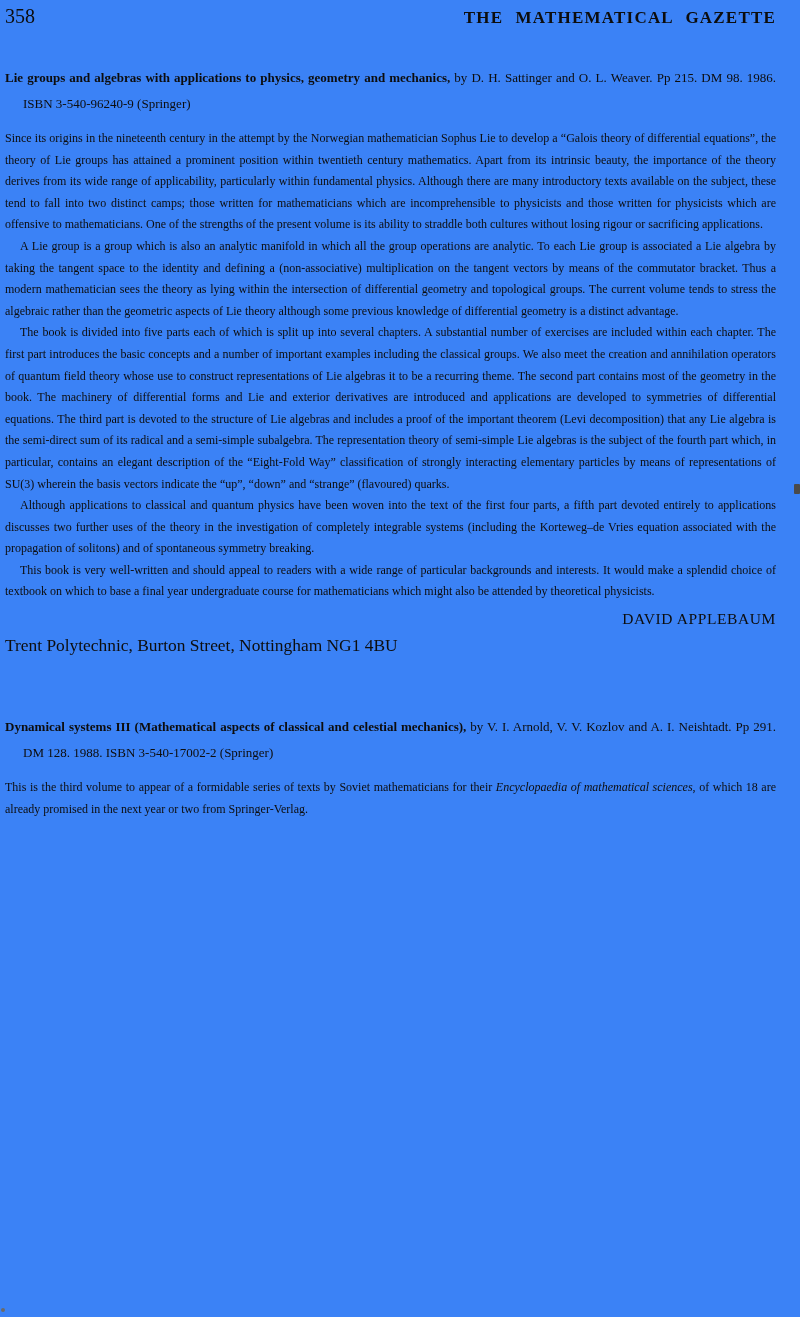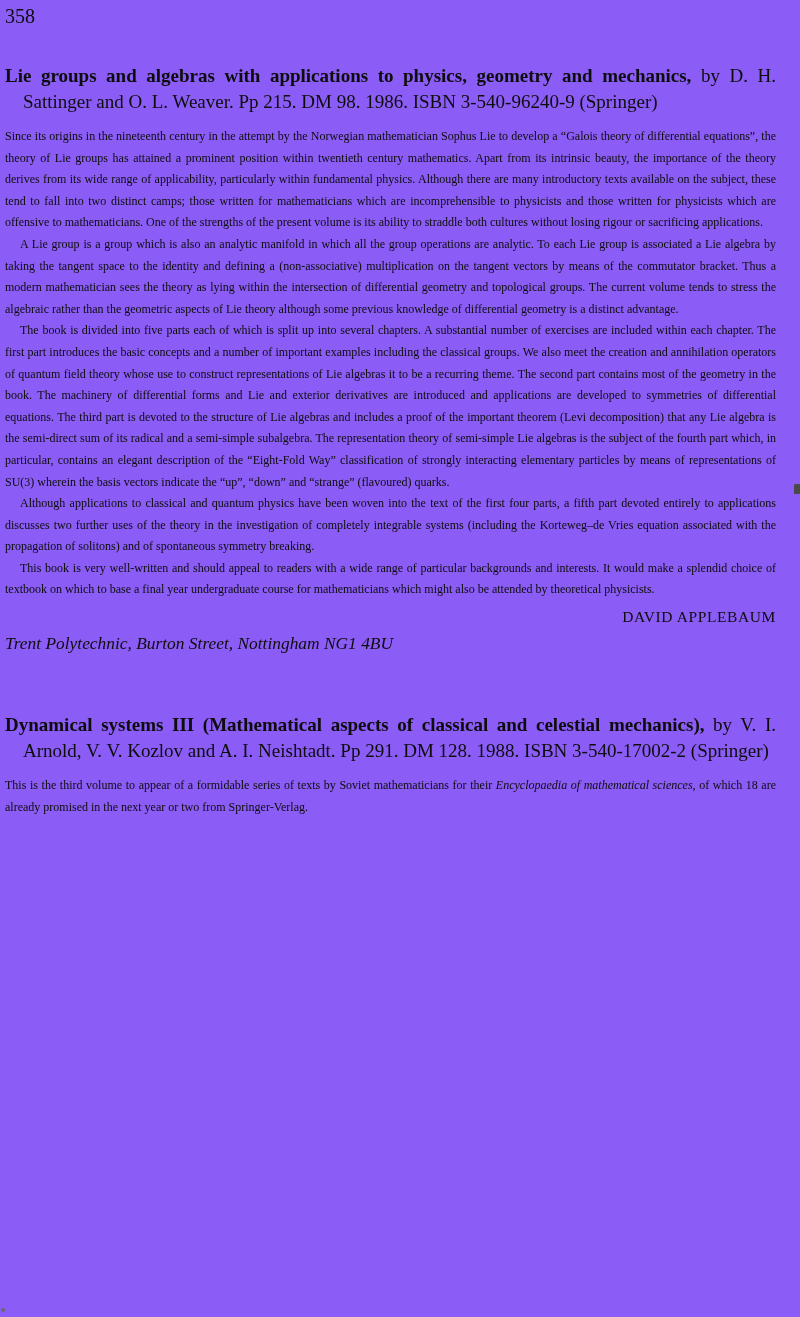--- a/index.html
+++ b/index.html
@@ -1,21 +1,21 @@
 <!DOCTYPE html>
 <html><head>
 <meta charset="utf-8">
 <style>
   html, body { margin: 0; padding: 0; background: #e8e8e8; }
   .page {
     position: relative;
     width: 800px;
     height: 1317px;
     margin: 0 auto;
-    background: #8b5cf6;
+    background: #3b82f6;
     color: #0d0d0d;
     font-family: "Liberation Serif", serif;
     box-sizing: border-box;
     padding: 5px 24px 0 5px;
     overflow: hidden;
   }
   .running-head {
     display: flex;
     justify-content: space-between;
     align-items: baseline;
@@ -26,21 +26,21 @@
   }
   .journal-title {
     font-size: 17px;
     font-weight: bold;
     letter-spacing: 1.2px;
     word-spacing: 7px;
     line-height: 22px;
   }
   .book-title {
     margin: 36px 0 0 0;
-    font-size: 19px;
+    font-size: 13px;
     line-height: 25.5px;
     text-align: justify;
     padding-left: 18px;
     text-indent: -18px;
   }
   .book-title b { font-weight: bold; }
   .body-para {
     margin: 0;
     font-size: 12px;
     line-height: 21.6px;
@@ -52,21 +52,20 @@
   .reviewer {
     margin: 7px 0 4px 0;
     font-size: 15.5px;
     letter-spacing: 0.6px;
     text-align: right;
     line-height: 18px;
   }
   .affiliation {
     margin: 7px 0 0 0;
     font-size: 17.4px;
-    font-style: italic;
     line-height: 21px;
   }
   .review-second .book-title { margin-top: 58px; }
   .artifact-right-edge {
     position: absolute;
     right: 0;
     top: 484px;
     width: 6px;
     height: 10px;
     background: #4a4a4a;
@@ -82,20 +81,21 @@
     border-radius: 50%;
   }
 </style>
 </head>
 <body>
 
 <div class="page">
 
   <div class="running-head">
     <span class="page-num">358</span>
+    <span class="journal-title">THE MATHEMATICAL GAZETTE</span>
   </div>
 
   <section>
     <p class="book-title"><b>Lie groups and algebras with applications to physics, geometry and mechanics,</b><span> by D. H. Sattinger and O. L. Weaver. Pp 215. DM 98. 1986. ISBN 3-540-96240-9 (Springer)</span></p>
 
     <p class="body-para first">Since its origins in the nineteenth century in the attempt by the Norwegian mathematician Sophus Lie to develop a “Galois theory of differential equations”, the theory of Lie groups has attained a prominent position within twentieth century mathematics. Apart from its intrinsic beauty, the importance of the theory derives from its wide range of applicability, particularly within fundamental physics. Although there are many introductory texts available on the subject, these tend to fall into two distinct camps; those written for mathematicians which are incomprehensible to physicists and those written for physicists which are offensive to mathematicians. One of the strengths of the present volume is its ability to straddle both cultures without losing rigour or sacrificing applications.</p>
     <p class="body-para indent">A Lie group is a group which is also an analytic manifold in which all the group operations are analytic. To each Lie group is associated a Lie algebra by taking the tangent space to the identity and defining a (non-associative) multiplication on the tangent vectors by means of the commutator bracket. Thus a modern mathematician sees the theory as lying within the intersection of differential geometry and topological groups. The current volume tends to stress the algebraic rather than the geometric aspects of Lie theory although some previous knowledge of differential geometry is a distinct advantage.</p>
     <p class="body-para indent">The book is divided into five parts each of which is split up into several chapters. A substantial number of exercises are included within each chapter. The first part introduces the basic concepts and a number of important examples including the classical groups. We also meet the creation and annihilation operators of quantum field theory whose use to construct representations of Lie algebras it to be a recurring theme. The second part contains most of the geometry in the book. The machinery of differential forms and Lie and exterior derivatives are introduced and applications are developed to symmetries of differential equations. The third part is devoted to the structure of Lie algebras and includes a proof of the important theorem (Levi decomposition) that any Lie algebra is the semi-direct sum of its radical and a semi-simple subalgebra. The representation theory of semi-simple Lie algebras is the subject of the fourth part which, in particular, contains an elegant description of the “Eight-Fold Way” classification of strongly interacting elementary particles by means of representations of SU(3) wherein the basis vectors indicate the “up”, “down” and “strange” (flavoured) quarks.</p>
     <p class="body-para indent">Although applications to classical and quantum physics have been woven into the text of the first four parts, a fifth part devoted entirely to applications discusses two further uses of the theory in the investigation of completely integrable systems (including the Korteweg–de Vries equation associated with the propagation of solitons) and of spontaneous symmetry breaking.</p>
     <p class="body-para indent">This book is very well-written and should appeal to readers with a wide range of particular backgrounds and interests. It would make a splendid choice of textbook on which to base a final year undergraduate course for mathematicians which might also be attended by theoretical physicists.</p>

